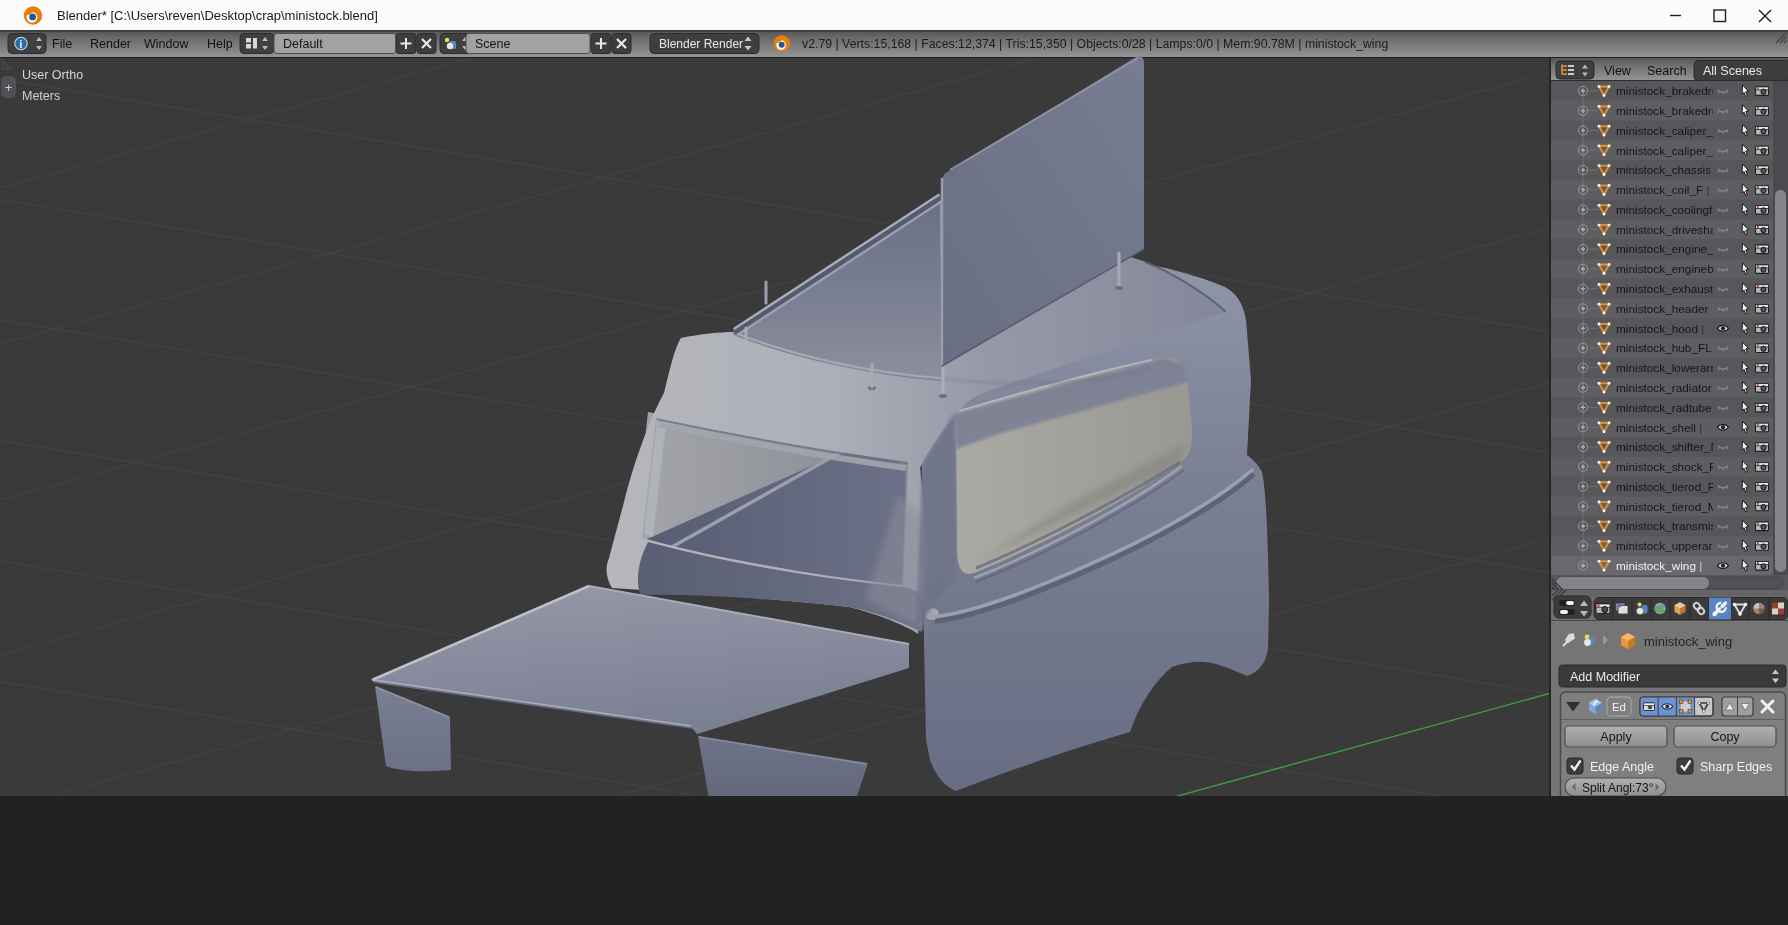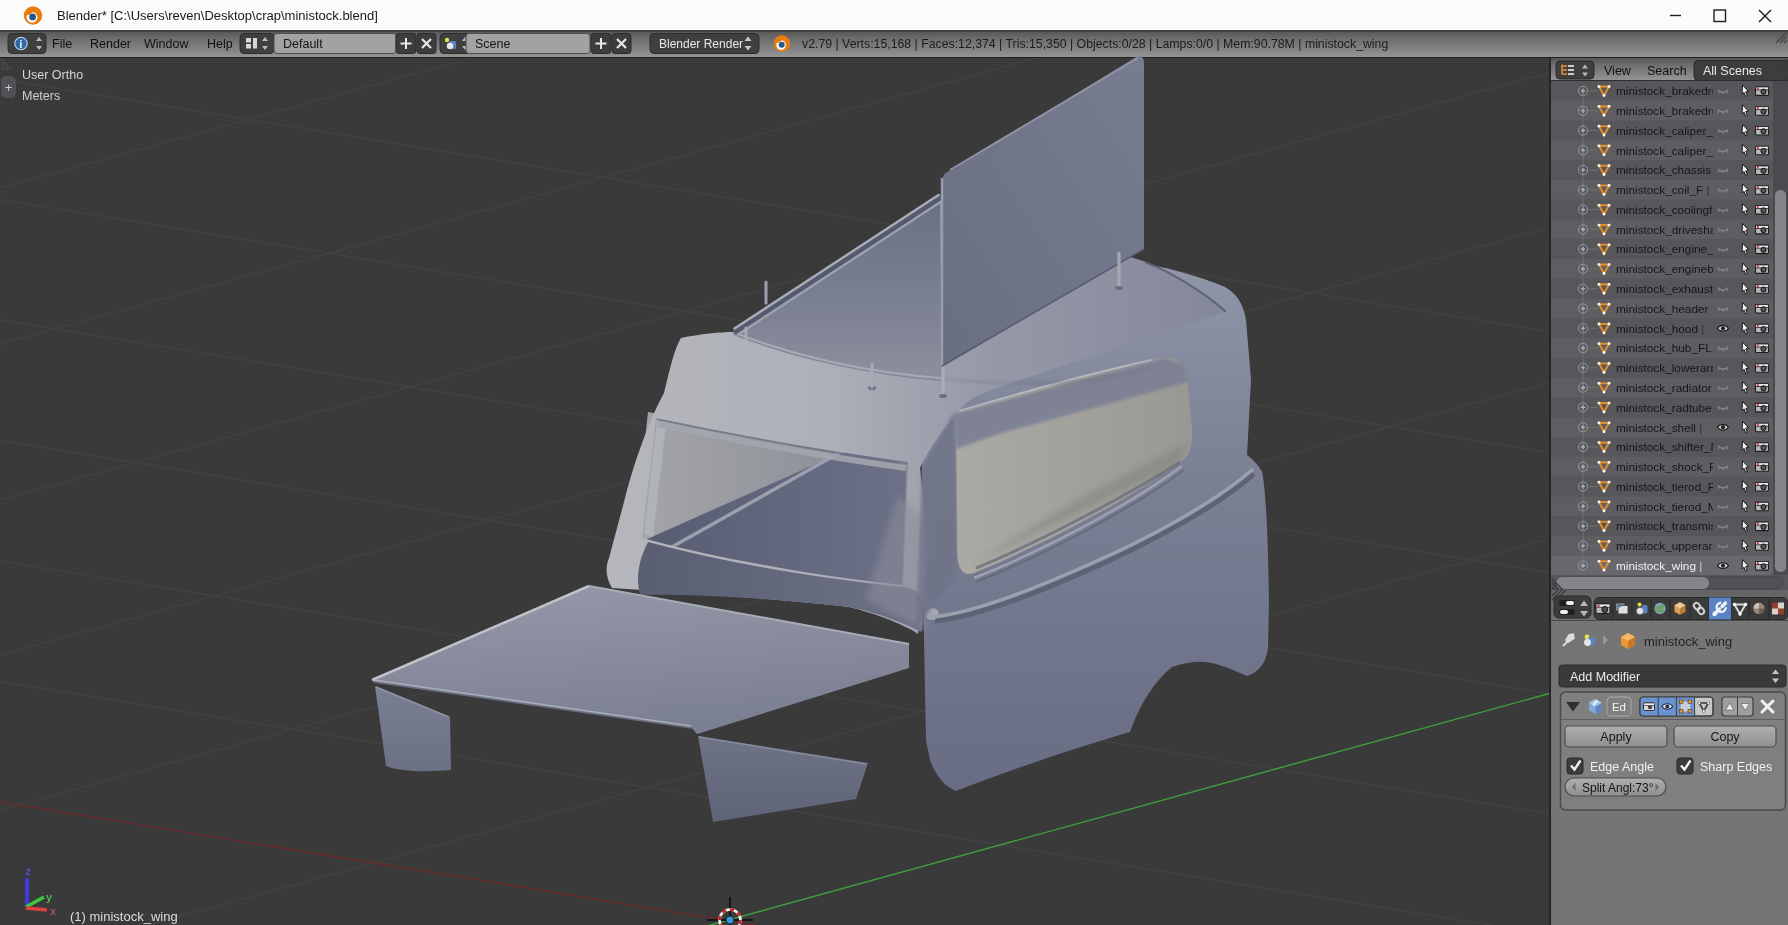--- a/index.html
+++ b/index.html
@@ -1,16 +1,16 @@
 <!DOCTYPE html>
 <html><head>
 <meta charset="utf-8">
 <style>
   html,body{margin:0;padding:0;background:#222;}
-  #page{position:relative;width:1788px;height:925px;overflow:hidden;background:#3a3a3a;
+  #page{position:relative;width:1788px;height:796px;overflow:hidden;background:#3a3a3a;
         font-family:"Liberation Sans", sans-serif;}
   svg{display:block;}
 </style>
 </head>
 <body>
 <div id="page">
 <svg width="1788" height="925" viewBox="0 0 1788 925">
 <defs>
   <linearGradient id="hdr" x1="0" y1="0" x2="0" y2="1">
     <stop offset="0" stop-color="#565656"></stop>

